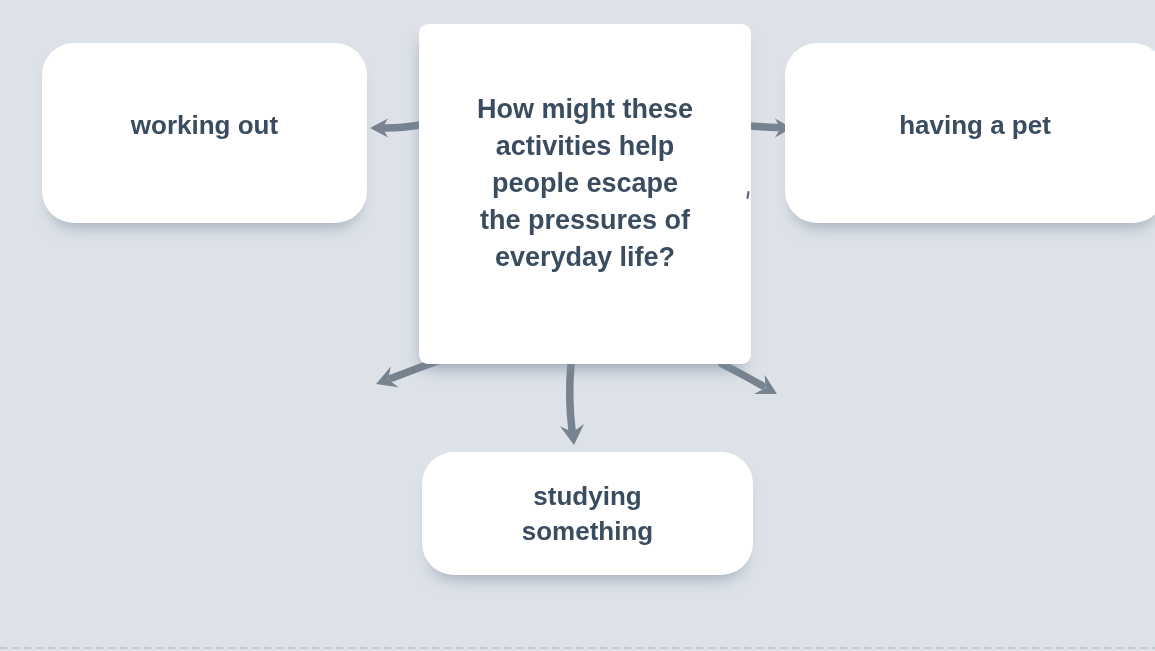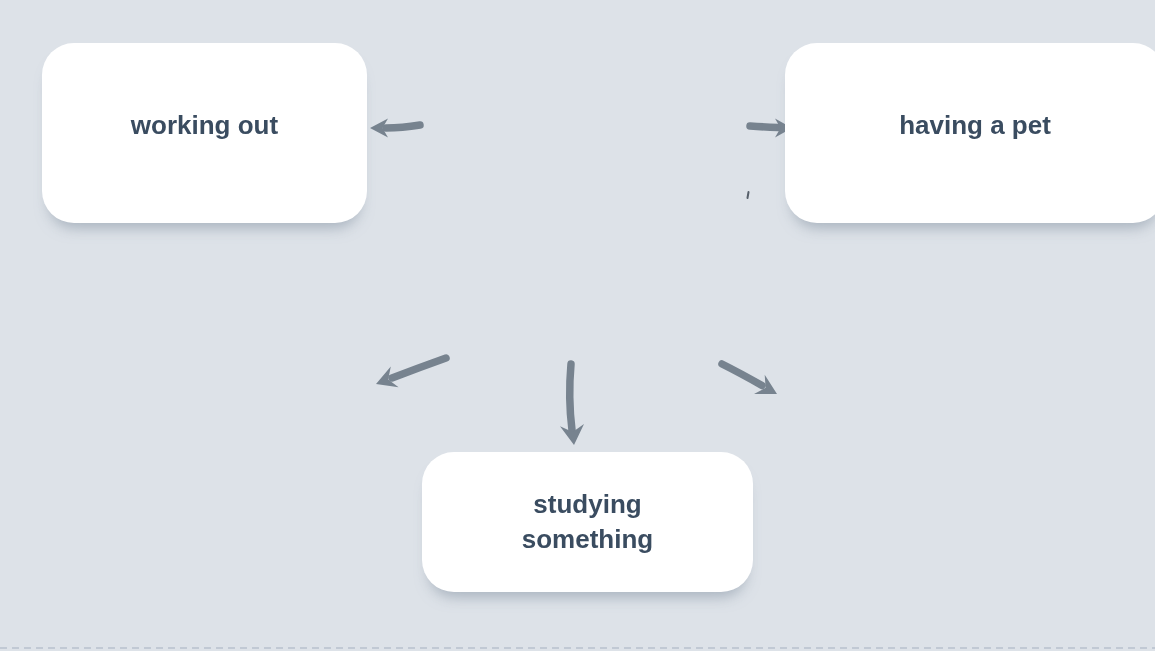--- a/index.html
+++ b/index.html
@@ -34,21 +34,21 @@
     border-radius:9px;
     font-size:27px; line-height:37px;
     box-shadow:0 12px 16px -7px rgba(125,140,156,0.5),
                -7px 9px 14px -8px rgba(125,140,156,0.4);
   }
   #node-center       { left:419px; top:24px;  width:332px; height:318px; padding-bottom:22px; }
   #node-working-out  { left:42px;  top:43px;  width:325px; height:164px; padding-bottom:16px; }
   #node-having-a-pet { left:785px; top:43px;  width:380px; height:164px; padding-bottom:16px; }
   #node-yoga         { left:42px;  top:300px; width:325px; height:157px; }
   #node-amusement    { left:787px; top:295px; width:331px; height:162px; }
-  #node-studying     { left:422px; top:452px; width:331px; height:140px;align-items:center; }
+  #node-studying     { left:422px; top:452px; width:331px; height:123px;align-items:center; }
   .bottom-dashes {
     position:absolute; left:0; bottom:2px; width:100%; height:2px;
     background:repeating-linear-gradient(90deg,#c1c9d4 0 7px, rgba(0,0,0,0) 7px 12px);
   }
   .stray-mark {
     position:absolute; left:747px; top:191px; width:2px; height:8px;
     background:#57606b; border-radius:1px; transform:rotate(10deg);
   }
 </style>
 </head>
@@ -72,20 +72,27 @@
     <g>
       <path class="shaft" d="M571,364 Q568,398 572,430"></path>
       <polygon class="head" points="574,445 560,426.3 572.7,432 584,424"></polygon>
     </g>
     <g>
       <path class="shaft" d="M722,364 Q740,373 762,385.5"></path>
       <polygon class="head" points="777,394 754,394 765.6,387.8 764.7,374.7"></polygon>
     </g>
   </svg>
 
+  <div class="node center-box" id="node-center">
+    <span class="label">How might these
+activities help
+people escape
+the pressures of
+everyday life?</span>
+  </div>
 
   <div class="node rounded" id="node-working-out">
     <span class="label">working out</span>
   </div>
 
   <div class="node rounded" id="node-having-a-pet">
     <span class="label">having a pet</span>
   </div>
 
 

